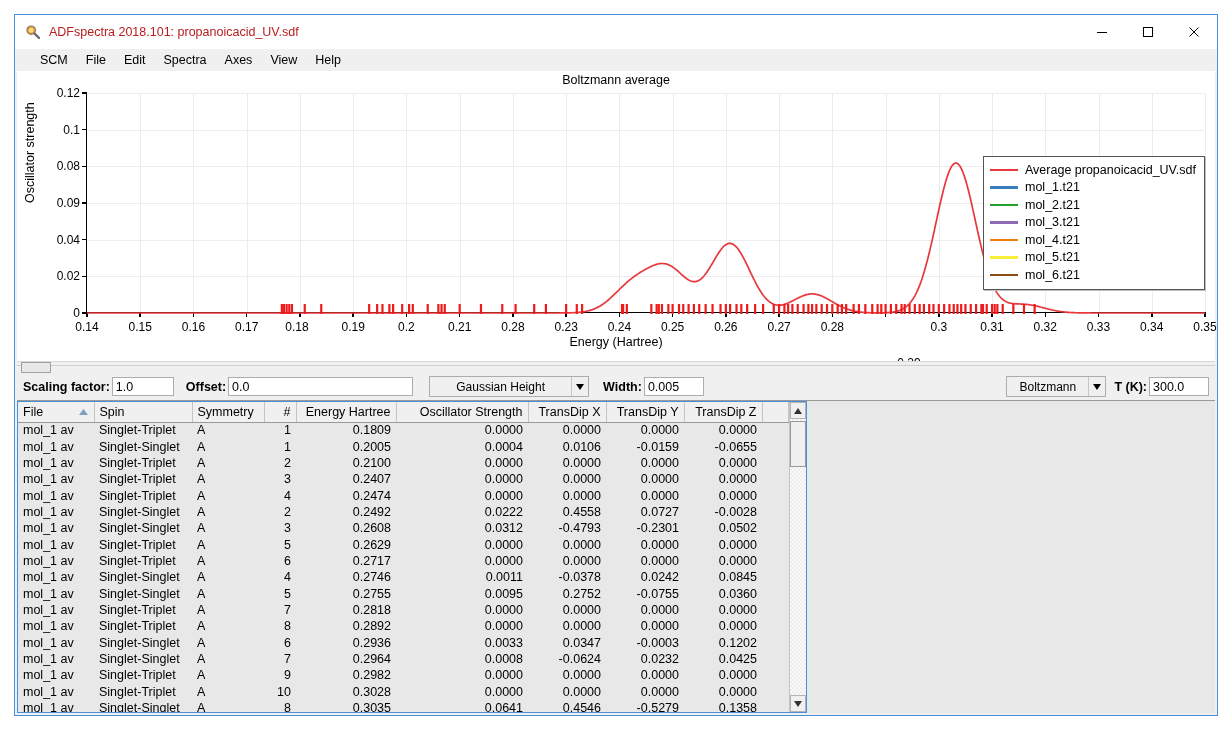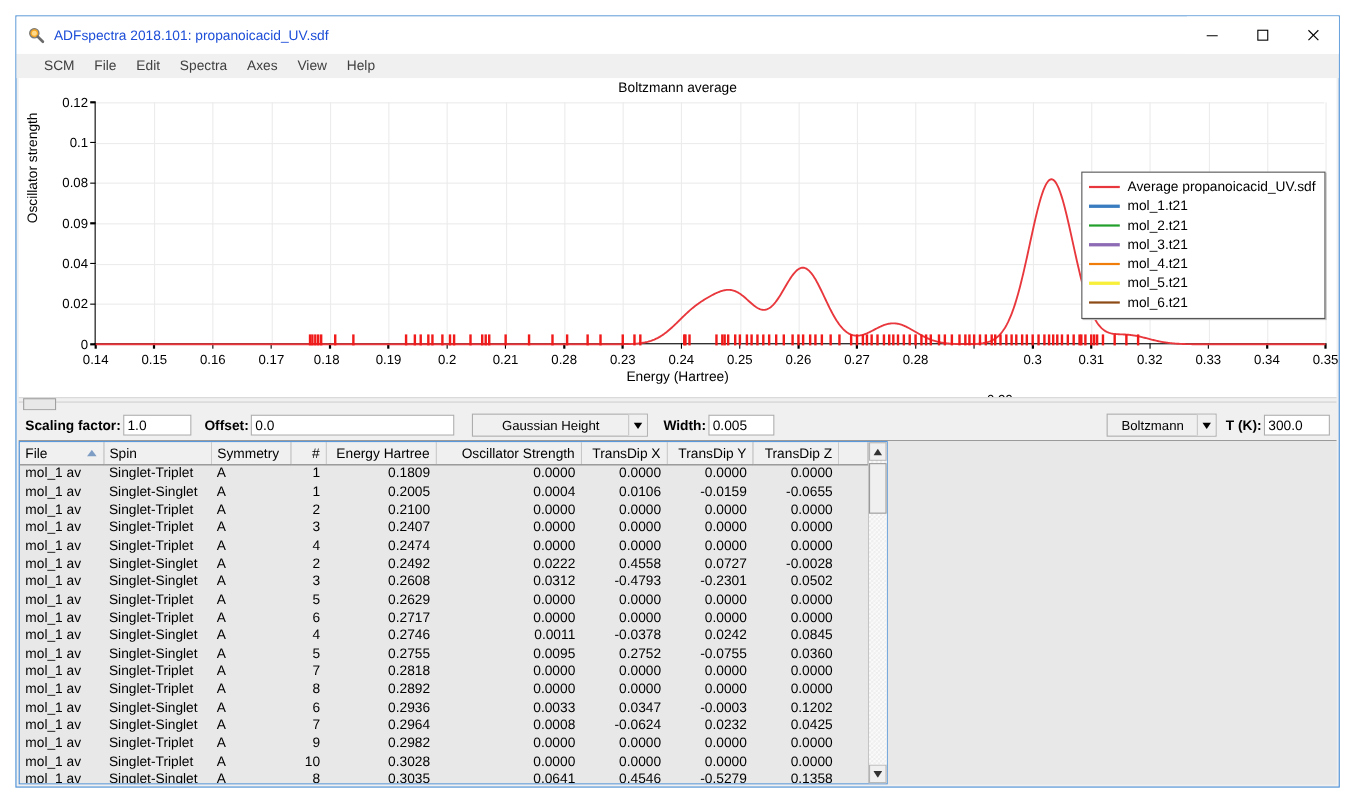--- a/index.html
+++ b/index.html
@@ -26,39 +26,39 @@
     flex: 0 0 auto;
     position: relative;
   }
   #app-icon {
     width: 16px; height: 16px;
     margin-left: 10px; margin-right: 8px;
     position: relative;
     flex: 0 0 auto;
   }
   #title-text {
-    font-size: 12.5px; color: #1d4ed8;
+    font-size: 12.5px; color: #b91c1c;
     white-space: nowrap;
   }
   .winbtns { margin-left: auto; display: flex; height: 100%; }
   .winbtn {
     width: 46px; height: 100%;
     display: flex; align-items: center; justify-content: center;
     background: #ffffff;
   }
   .winbtn svg { display: block; }
   
   #menubar {
     height: 22px;
     display: flex; align-items: center;
     background: #f0f0f0;
     padding-left: 16px;
     flex: 0 0 auto;
     font-size: 12.5px;
-    color: #404040;
+    color: #000000;
   }
   .menu-item { padding: 2px 9px; cursor: default; white-space: nowrap; }
   
   #chart-area {
     background: #ffffff;
     flex: 0 0 auto;
     height: 290px;
     position: relative;
     margin: 0 2px;
   }

